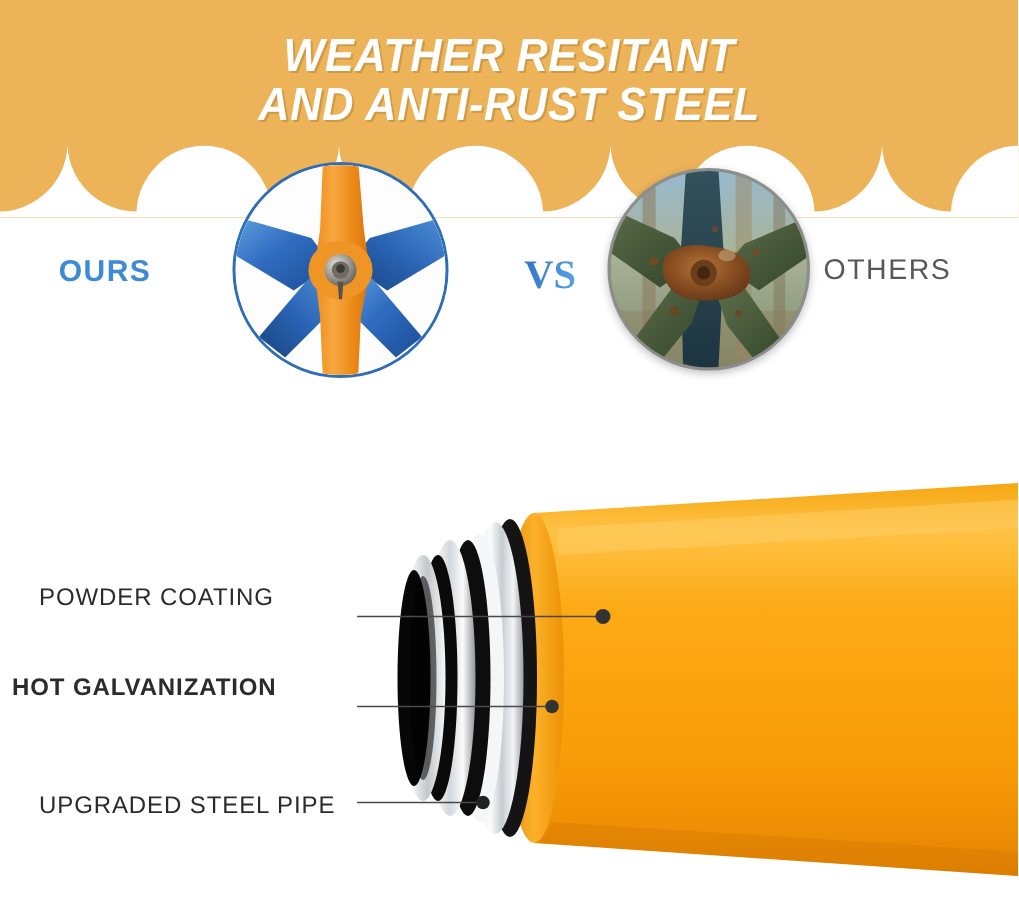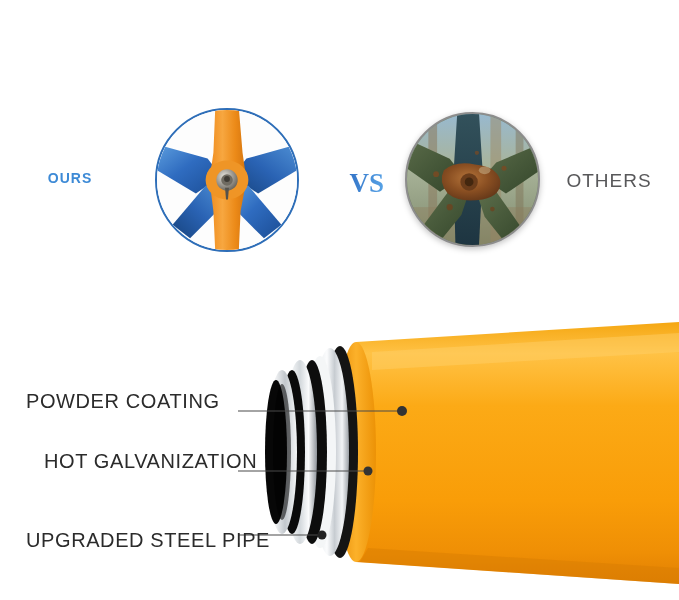--- a/index.html
+++ b/index.html
@@ -53,57 +53,81 @@
     box-sizing:border-box;
     box-shadow:0 2px 6px rgba(0,0,0,.25);
     background:#6f7d62;
   }
 
   .art{position:absolute;left:0;top:0;width:100%;height:100%;}
 
   .lbl-ours{
     position:absolute;left:10px;top:70px;width:120px;
     text-align:center;
-    color:#3d8ad6;font-size:14px;font-weight:bold;letter-spacing:1px;
+    color:#3d8ad6;font-size:20px;font-weight:bold;letter-spacing:1px;
   }
   .lbl-vs{
     position:absolute;left:312px;top:68px;width:72px;
     text-align:right;
     font-family:"Liberation Serif", serif;
     font-size:27px;font-weight:bold;
     background:linear-gradient(100deg,#173a7d 0%,#2f6fc4 45%,#59a5e8 100%);
     -webkit-background-clip:text;background-clip:text;
     -webkit-text-fill-color:transparent;color:#2f6fc4;
   }
   .lbl-others{
     position:absolute;left:549px;top:70px;width:120px;
-    text-align:center;
+    text-align:left;
     color:#58585a;font-size:19px;letter-spacing:1px;
   }
 
   
   .product{position:absolute;left:0;top:300px;width:679px;height:300px;}
   .pipe-svg{position:absolute;left:0;top:0;width:679px;height:300px;}
 
   .callout-label{
     position:absolute;
     color:#2b2b2b;
-    font-size:20px;
+    font-size:16px;
     letter-spacing:.6px;
     white-space:nowrap;
   }
   .cl-1{left:26px;top:90px;}
-  .cl-2{left:44px;top:150px;}
+  .cl-2{left:8px;top:150px;font-weight:bold;}
   .cl-3{left:26px;top:215px;margin-top:14px;}
 </style>
 </head>
 <body>
 
 <div id="page">
 
+  <div class="header-band">
+    <div class="header-title">WEATHER RESITANT
+AND ANTI-RUST STEEL</div>
+
+    <svg class="scallop-svg" viewBox="0 0 679 48" preserveAspectRatio="none">
+      <path fill="#ffffff" d="M0,48 L0,44
+               A46,46 0 0 0 45,0
+               A46,46 0 0 0 91,44
+               A46,46 0 0 1 136,0
+               A46,46 0 0 1 181,44
+               A46,46 0 0 0 226,0
+               A46,46 0 0 0 272,44
+               A46,46 0 0 1 317,0
+               A46,46 0 0 1 362,44
+               A46,46 0 0 0 407,0
+               A46,46 0 0 0 453,44
+               A46,46 0 0 1 498,0
+               A46,46 0 0 1 543,44
+               A46,46 0 0 0 588,0
+               A46,46 0 0 0 634,44
+               A46,46 0 0 1 679,0
+               L679,48 Z"></path>
+    </svg>
+  </div>
 
   <div class="compare">
 
     <div class="lbl-ours">OURS</div>
 
     <div class="circle circle-ours">
       <svg class="art" viewBox="0 0 144 144">
         <defs>
           <linearGradient id="blu" x1="0" y1="0" x2="1" y2="1">
             <stop offset="0" stop-color="#5d9ede"></stop>

